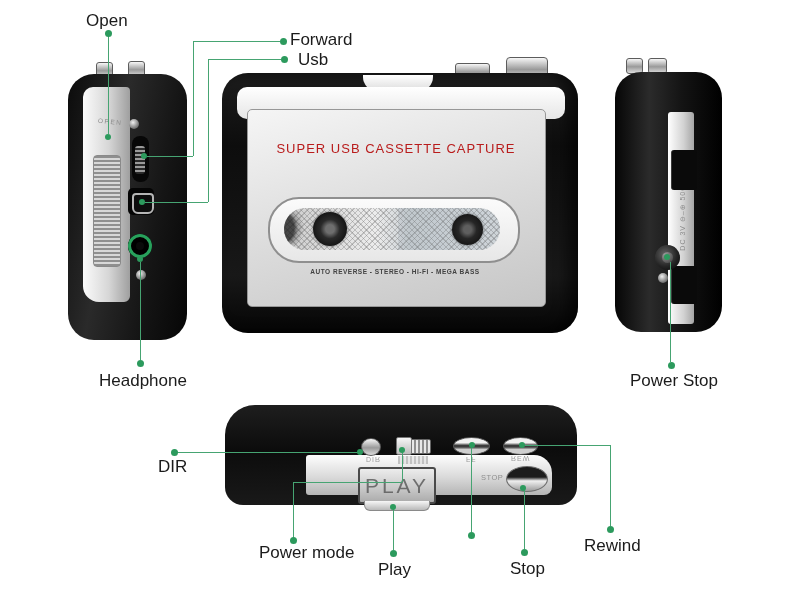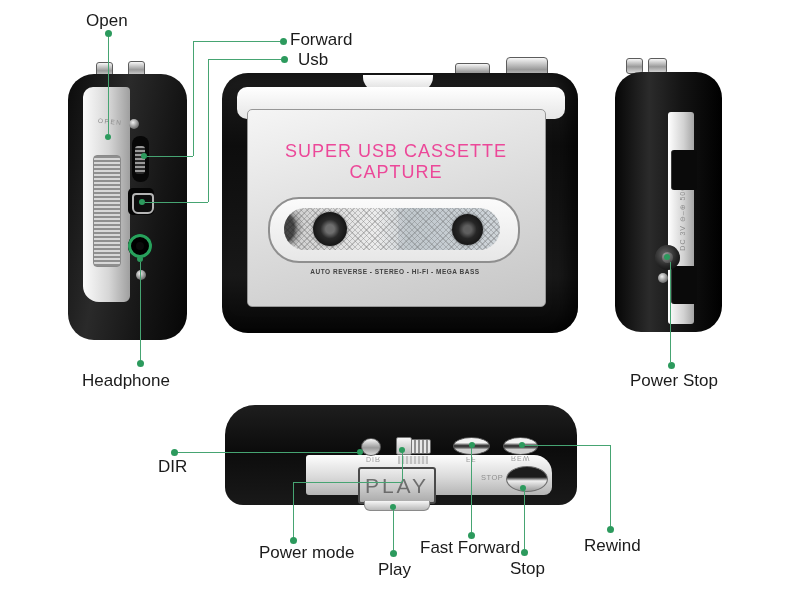--- a/index.html
+++ b/index.html
@@ -45,21 +45,21 @@
   <div class="abs chrome" style="left:506px;top:57px;width:40px;height:21px;border-radius:4px;"></div>
   <div class="abs" style="left:222px;top:73px;width:356px;height:260px;border-radius:26px;
        background:linear-gradient(180deg,#1d1d1d,#0d0d0d 28%,#181818 78%,#050505);
        box-shadow:inset -10px 0 14px rgba(0,0,0,.6);"></div>
   <div class="abs" style="left:363px;top:75px;width:70px;height:16px;border-radius:0 0 14px 14px;
        background:linear-gradient(180deg,#ffffff,#dcdcdc);"></div>
   <div class="abs" style="left:237px;top:87px;width:328px;height:32px;border-radius:10px;
        background:linear-gradient(180deg,#ffffff,#e6e6e6);"></div>
   <div class="abs" style="left:247px;top:109px;width:297px;height:196px;border-radius:5px;border:1px solid #979797;
        background:linear-gradient(165deg,#f5f5f5,#dadada 55%,#c6c6c6);"></div>
-  <div class="abs" style="left:252px;top:141px;width:288px;text-align:center;font-size:18px;color:#ec4899;letter-spacing:1px;">SUPER USB CASSETTE CAPTURE</div>
+  <div class="abs" style="left:252px;top:141px;width:288px;text-align:center;font-size:13px;color:#b91c1c;letter-spacing:1px;">SUPER USB CASSETTE CAPTURE</div>
 
   <div class="abs" style="left:268px;top:197px;width:248px;height:62px;border-radius:31px;border:2px solid #8f8f8f;
        background:linear-gradient(180deg,#fbfbfb,#e7e7e7);"></div>
   <div class="abs" style="left:284px;top:208px;width:216px;height:42px;border-radius:21px;overflow:hidden;
        background:repeating-linear-gradient(45deg,rgba(110,110,110,.35) 0 1px,transparent 1px 4px),
                   repeating-linear-gradient(-45deg,rgba(110,110,110,.35) 0 1px,transparent 1px 4px),
                   linear-gradient(90deg,#cccccc,#ececec 42%,#ccd2d6 58%,#dde2e5);">
     <div class="abs" style="left:0;top:0;width:24px;height:42px;background:radial-gradient(circle at -6px 20px,rgba(25,25,25,.75) 0 16px,rgba(25,25,25,.25) 20px,transparent 26px);"></div>
     <div class="abs" style="left:114px;top:0;width:102px;height:42px;background:rgba(120,135,150,.14);"></div>
     <div class="abs" style="left:29px;top:4px;width:34px;height:34px;border-radius:50%;
@@ -151,22 +151,21 @@
   <div class="dot" style="left:468px;top:532px;"></div>
   <div class="dot sm" style="left:469px;top:442px;"></div>
   <div class="dot" style="left:521px;top:549px;"></div>
   <div class="dot sm" style="left:520px;top:485px;"></div>
   <div class="dot" style="left:607px;top:526px;"></div>
   <div class="dot sm" style="left:519px;top:442px;"></div>
 
   <div class="lbl" style="left:86px;top:11px;">Open</div>
   <div class="lbl" style="left:290px;top:30px;">Forward</div>
   <div class="lbl" style="left:291px;top:50px;margin-left:7px;">Usb</div>
-  <div class="lbl" style="left:82px;top:371px;">Headphone</div>
+  <div class="lbl" style="left:99px;top:371px;">Headphone</div>
   <div class="lbl" style="left:630px;top:371px;">Power Stop</div>
   <div class="lbl" style="left:158px;top:457px;">DIR</div>
   <div class="lbl" style="left:259px;top:543px;">Power mode</div>
   <div class="lbl" style="left:378px;top:560px;">Play</div>
-  <div class="lbl" style="left:420px;top:538px;">Fast Forward</div>
   <div class="lbl" style="left:510px;top:559px;">Stop</div>
   <div class="lbl" style="left:584px;top:536px;text-align:right;">Rewind</div>
 
 </div>
 
 </body></html>

